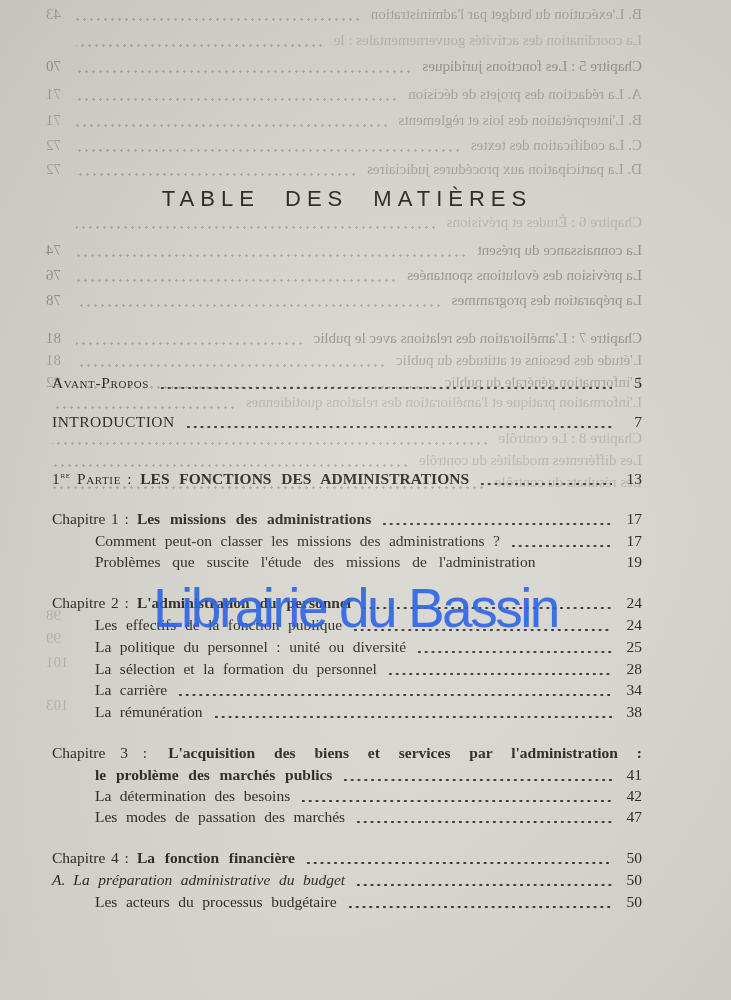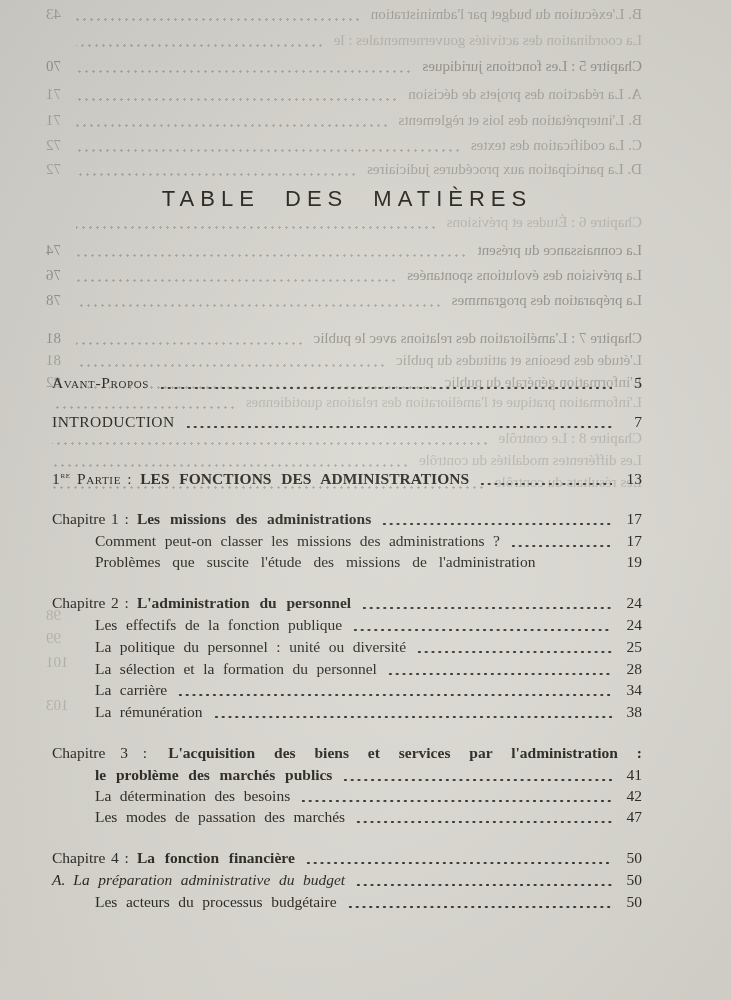--- a/index.html
+++ b/index.html
@@ -265,14 +265,15 @@
     <span class="it">La préparation administrative du budget</span>
     <span class="leader"></span>
     <span class="pg">50</span>
   </div>
   <div class="row sub" style="top:891px">
     <span>Les acteurs du processus budgétaire</span>
     <span class="leader"></span>
     <span class="pg">50</span>
   </div>
 
+  <div class="watermark">Librairie du Bassin</div>
 
 </div>
 
 </body></html>

